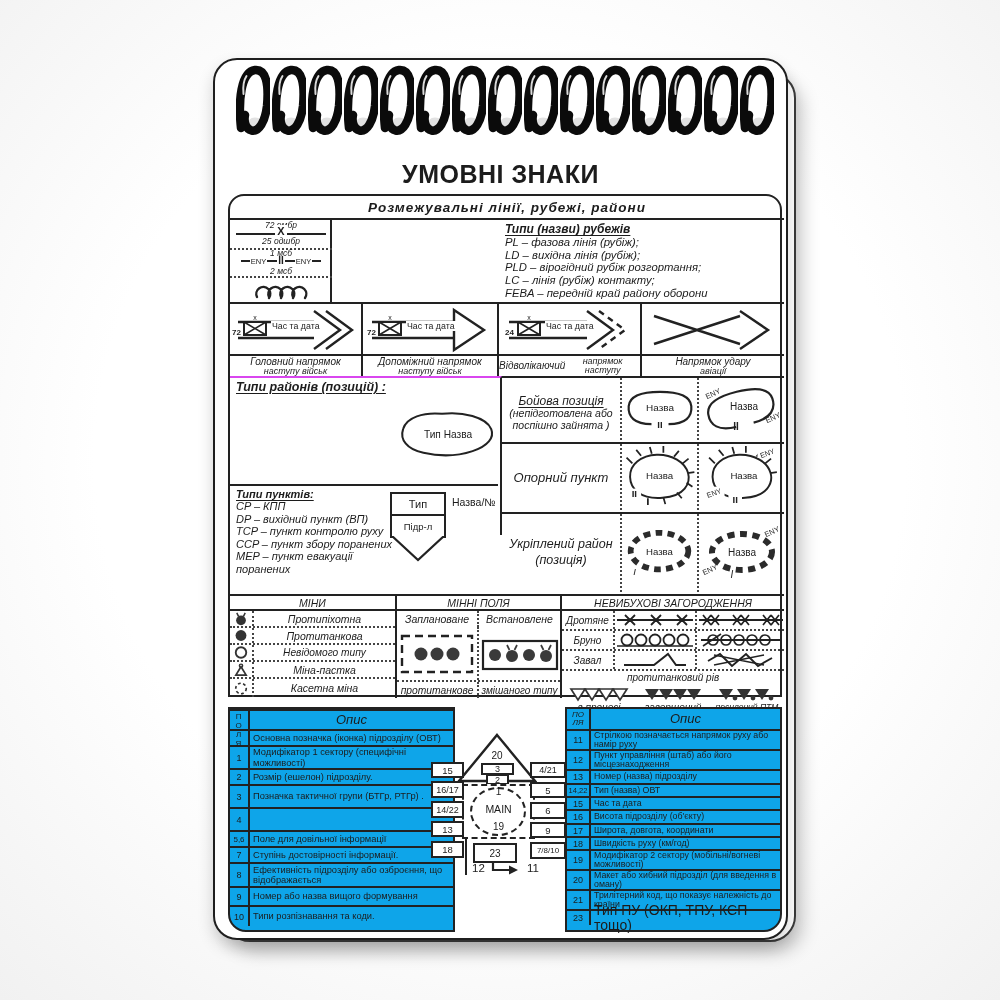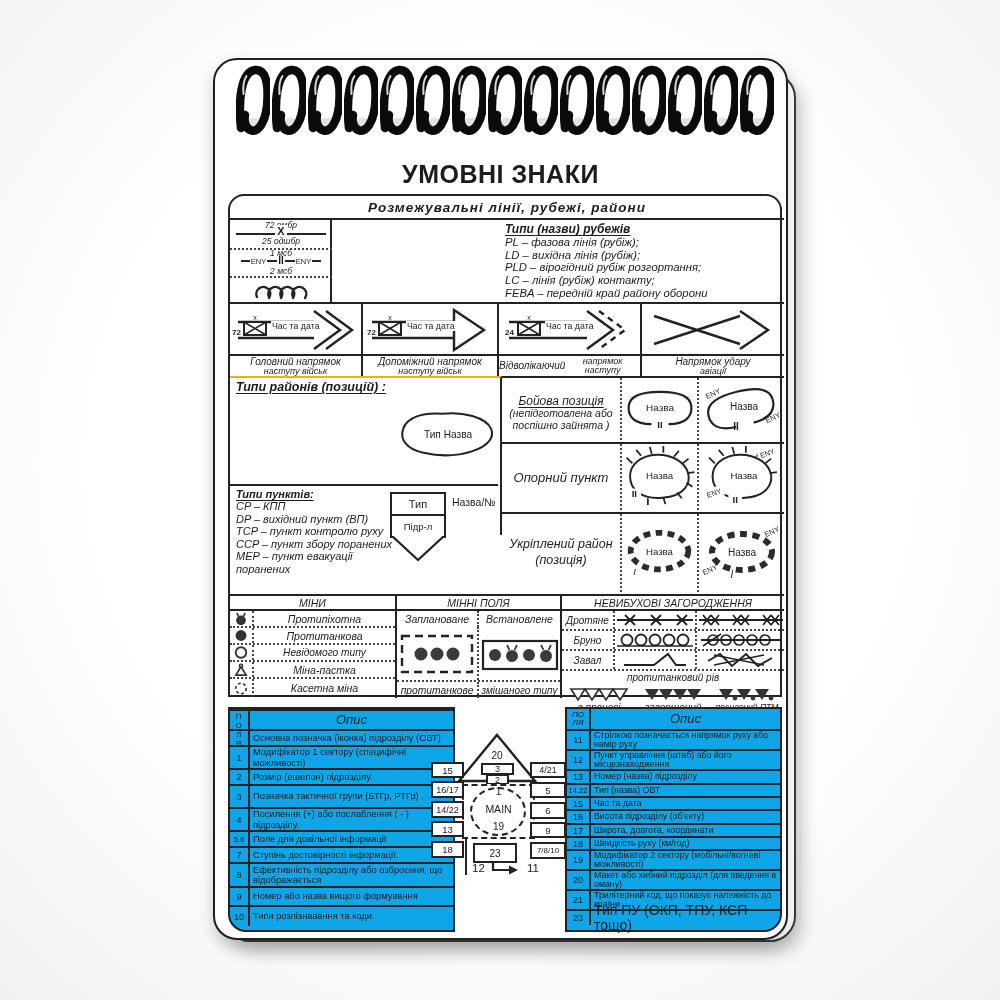--- a/index.html
+++ b/index.html
@@ -167,21 +167,21 @@
       <div class="ctr solR it" style="width:143px;flex-direction:row;line-height:1">
         <div style="font-size:10px">Відволікаючий</div>
           <div style="font-size:9px">напрямок наступу</div>
       </div>
       <div class="ctr it" style="width:142px;flex-direction:column;line-height:1">
         <div style="font-size:10px">Напрямок удару</div>
           <div style="font-size:9px">авіації</div>
       </div>
     </div>
 
-    <div class="cell solR" style="left:0;top:180px;width:272px;height:159px;border-top:2px solid #eab308">
+    <div class="cell solR" style="left:0;top:180px;width:272px;height:159px;border-top:2px solid #d946ef">
 
       <div class="cell solB" style="left:0;top:0;width:268px;height:108px;padding:2px 6px">
         <div class="it b u" style="font-size:12.5px">Типи районів (позицій) :</div>
         <div class="abs" style="left:168px;top:28px">
           <svg width="100" height="58" viewBox="0 0 118 62">
             <path d="M30 52 C10 48 2 36 6 24 C10 10 30 4 52 6 C76 3 104 10 110 24 C114 34 106 44 88 50 C70 56 48 56 30 52 Z" fill="#fff" stroke="#222" stroke-width="2.4"></path>
             <text x="59" y="34" text-anchor="middle" font-size="12" fill="#222">Тип  Назва</text>
           </svg>
         </div>
       </div>
@@ -487,21 +487,20 @@
     <div class="trow" style="height:16px">
         <div class="tnum">2</div>
         <div class="tdesc">Розмір (ешелон) підрозділу.</div>
       </div>
     <div class="trow" style="height:23px">
         <div class="tnum">3</div>
         <div class="tdesc">Позначка тактичної групи (БТГр, РТГр) .</div>
       </div>
     <div class="trow" style="height:23px">
         <div class="tnum">4</div>
-        <div class="tdesc">Посилення (+) або послаблення ( - ) підрозділу.</div>
       </div>
     <div class="trow" style="height:16px">
         <div class="tnum" style="font-size:8px">5,6</div>
         <div class="tdesc">Поле для довільної інформації</div>
       </div>
     <div class="trow" style="height:16px">
         <div class="tnum">7</div>
         <div class="tdesc">Ступінь достовірності інформації.</div>
       </div>
     <div class="trow" style="height:24px">

